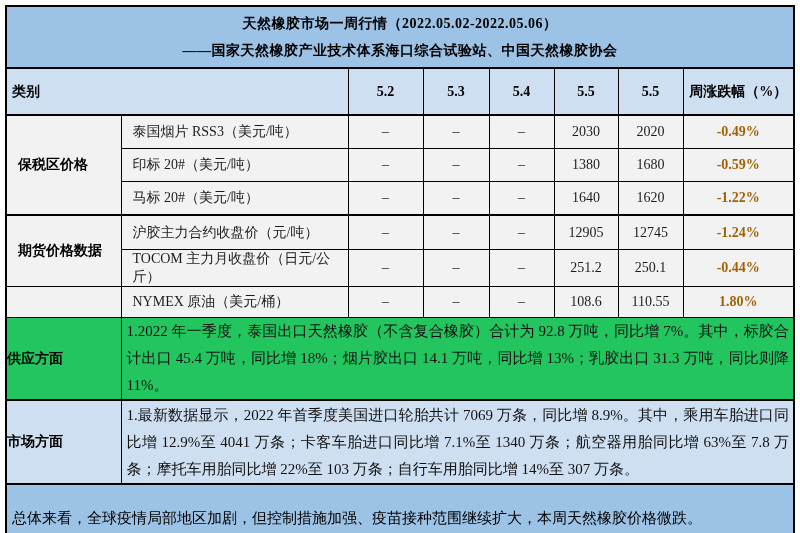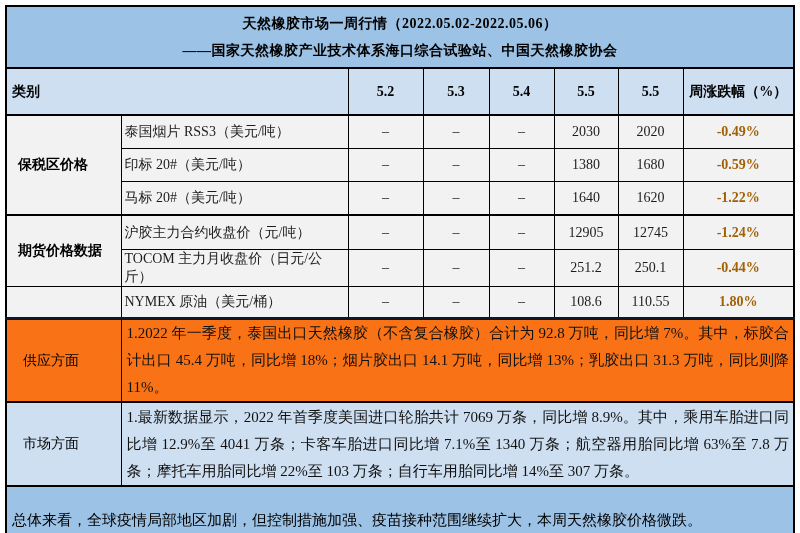--- a/index.html
+++ b/index.html
@@ -43,33 +43,33 @@
     background:#cedff2;
     font-weight:bold;
     height:45px;
     border-bottom:2px solid #000;
   }
   tr.colhead td.cat{ text-align:left; padding-left:5px;}
   tr.colhead td.num{ text-align:center;}
   
   tr.price td{ background:#f2f2f2; }
   tr.price td.group{ font-weight:bold; text-align:left; padding-left:11px;}
-  tr.price td.item{ text-align:left; padding-left:3px; color:#1c1c1c;margin-top:28px;}
+  tr.price td.item{ text-align:left; padding-left:11px; color:#1c1c1c;margin-top:28px;}
   tr.price td.val{ text-align:center; color:#1c1c1c;}
   tr.price td.pct{ text-align:center; font-weight:bold; color:#a16207;}
   tr.r-rss3 td{height:32px;}
   tr.r-std20 td{height:32px;}
   tr.r-mal20 td{height:32px;}
   tr.r-shfe td{height:33px; border-top:2px solid #000;}
   tr.r-tocom td{height:33px;}
   tr.r-nymex td{height:30px;}
   
   tr.block td{vertical-align:middle;}
-  tr.block td.group{font-weight:normal; text-align:left; padding-left:16px;}
-  tr.supply td{ background:#f97316; border-top:3px solid #0f172a; height:80px;}
+  tr.block td.group{font-weight:bold; text-align:left; padding-left:0;}
+  tr.supply td{ background:#22c55e; border-top:1px solid #0f172a; height:80px;}
   tr.market td{ background:#cedff2; border-top:2px solid #000; height:82px;}
   td.para{
     text-align:justify;
     line-height:27px;
     padding:0 4px 0 5px;
     font-size:15px;
     color:#111;
   }
   
   tr.summary td{

